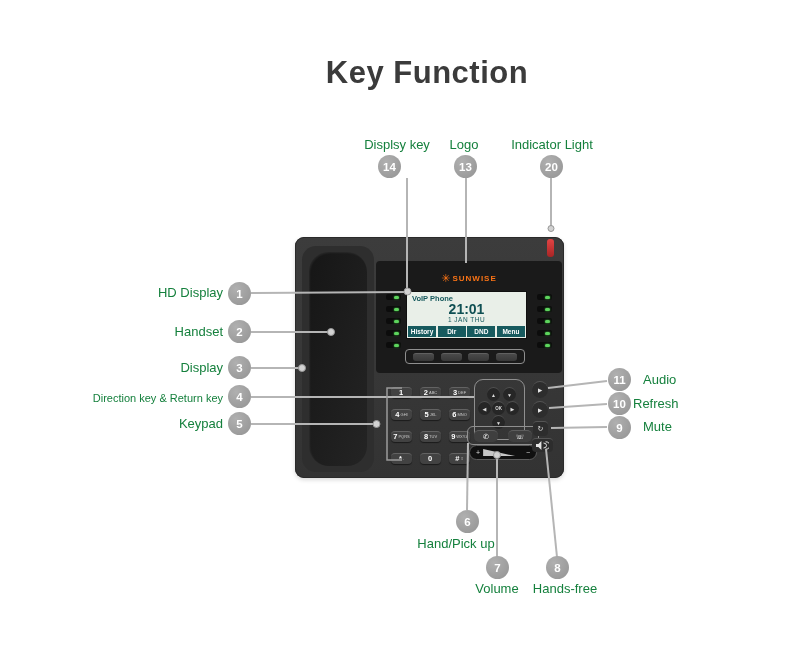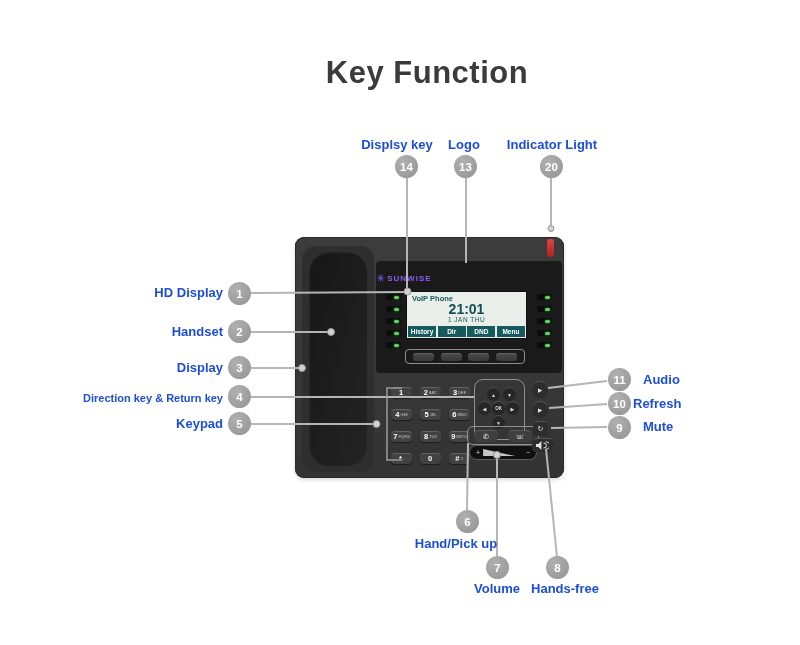--- a/index.html
+++ b/index.html
@@ -2,40 +2,40 @@
 <html><head>
 <meta charset="utf-8">
 <style>
   html,body{margin:0;padding:0;background:#fff;}
   .canvas{position:relative;width:800px;height:645px;background:#ffffff;overflow:hidden;
           font-family:"Liberation Sans",sans-serif;}
   
   .title{position:absolute;left:227px;top:48px;width:400px;text-align:center;
          font-size:31px;font-weight:bold;color:#3b3b3b;letter-spacing:.5px;margin-top:7px;}
   
-  .lbl{position:absolute;font-size:13px;color:#1d4ed8;line-height:15px;font-weight:bold;}
+  .lbl{position:absolute;font-size:13px;color:#15803d;line-height:15px;}
   .lbl.sm{font-size:11px;}
   .lbl.ra{text-align:right;}
   .lbl.ca{text-align:center;}
   .conum{position:absolute;width:23px;height:23px;border-radius:50%;
          background:radial-gradient(circle at 35% 30%,#b0b0b0,#939393);
          color:#fff;font-size:11.5px;font-weight:bold;
          display:flex;align-items:center;justify-content:center;}
   
   .phone{position:absolute;left:295px;top:237px;width:269px;height:241px;
          background:linear-gradient(180deg,#3c3c3c,#333333);border-radius:9px;
          box-shadow:inset 0 0 0 1px #2a2a2a, 0 2px 4px rgba(0,0,0,.15);}
   .led-indicator{position:absolute;left:252px;top:2px;width:7px;height:18px;border-radius:3px;
          background:linear-gradient(#e24444,#a82525);}
   .cradle{position:absolute;left:7px;top:9px;width:72px;height:226px;background:#2e2e2e;border-radius:14px;}
   .handset{position:absolute;left:14px;top:15px;width:58px;height:214px;
          background:linear-gradient(105deg,#161616,#242424);border-radius:20px;
          box-shadow:inset 1px 1px 2px rgba(255,255,255,.07);}
   .panel{position:absolute;left:81px;top:24px;width:186px;height:112px;background:#1a1a1a;border-radius:4px;}
-  .brand{position:absolute;top:6px;left:0;width:100%;color:#8b5cf6;white-space:nowrap;}
+  .brand{position:absolute;top:6px;left:0;width:100%;text-align:center;color:#f97316;white-space:nowrap;}
   .brand .star{font-size:11px;vertical-align:-1px;margin-right:2px;}
   .brand .btxt{font-size:8px;font-weight:bold;letter-spacing:1px;}
   .screen{position:absolute;left:30px;top:30px;width:119px;height:46px;background:#e9efe8;
          border:1px solid #101010;display:flex;flex-direction:column;box-sizing:content-box;}
   .scr-status{font-size:7.5px;font-weight:bold;color:#14575b;padding:2px 0 0 5px;line-height:9px;}
   .scr-time{font-size:14px;font-weight:bold;color:#0f4f53;text-align:center;line-height:13px;}
   .scr-date{font-size:6.5px;color:#14575b;text-align:center;line-height:8px;letter-spacing:.5px;}
   .scr-softkeys{display:flex;gap:1.5px;margin-top:auto;height:11px;padding:0 1px 1px 1px;}
   .scr-sk{flex:1;background:#175a5e;color:#fff;font-size:6.5px;font-weight:bold;
          display:flex;align-items:center;justify-content:center;white-space:nowrap;}
@@ -272,21 +272,21 @@
   <div class="conum" style="left:228px;top:385px">4</div>
   <div class="conum" style="left:228px;top:412px">5</div>
   <div class="conum" style="left:456px;top:510px">6</div>
   <div class="conum" style="left:486px;top:556px">7</div>
   <div class="conum" style="left:546px;top:556px">8</div>
   <div class="conum" style="left:608px;top:416px">9</div>
   <div class="conum" style="left:608px;top:392px">10</div>
   <div class="conum" style="left:608px;top:368px">11</div>
   <div class="conum" style="left:540px;top:155px">20</div>
   <div class="conum" style="left:454px;top:155px">13</div>
-  <div class="conum" style="left:395px;top:155px">14</div>
+  <div class="conum" style="left:378px;top:155px">14</div>
 
   <div class="lbl ra" style="left:23px;top:285px;width:200px">HD Display</div>
   <div class="lbl ra" style="left:23px;top:324px;width:200px">Handset</div>
   <div class="lbl ra" style="left:23px;top:360px;width:200px">Display</div>
   <div class="lbl ra sm" style="left:23px;top:391px;width:200px">Direction key &amp; Return key</div>
   <div class="lbl ra" style="left:23px;top:416px;width:200px">Keypad</div>
   <div class="lbl" style="left:643px;top:372px">Audio</div>
   <div class="lbl" style="left:633px;top:396px">Refresh</div>
   <div class="lbl" style="left:643px;top:419px">Mute</div>
   <div class="lbl ca" style="left:356px;top:536px;width:200px">Hand/Pick up</div>

